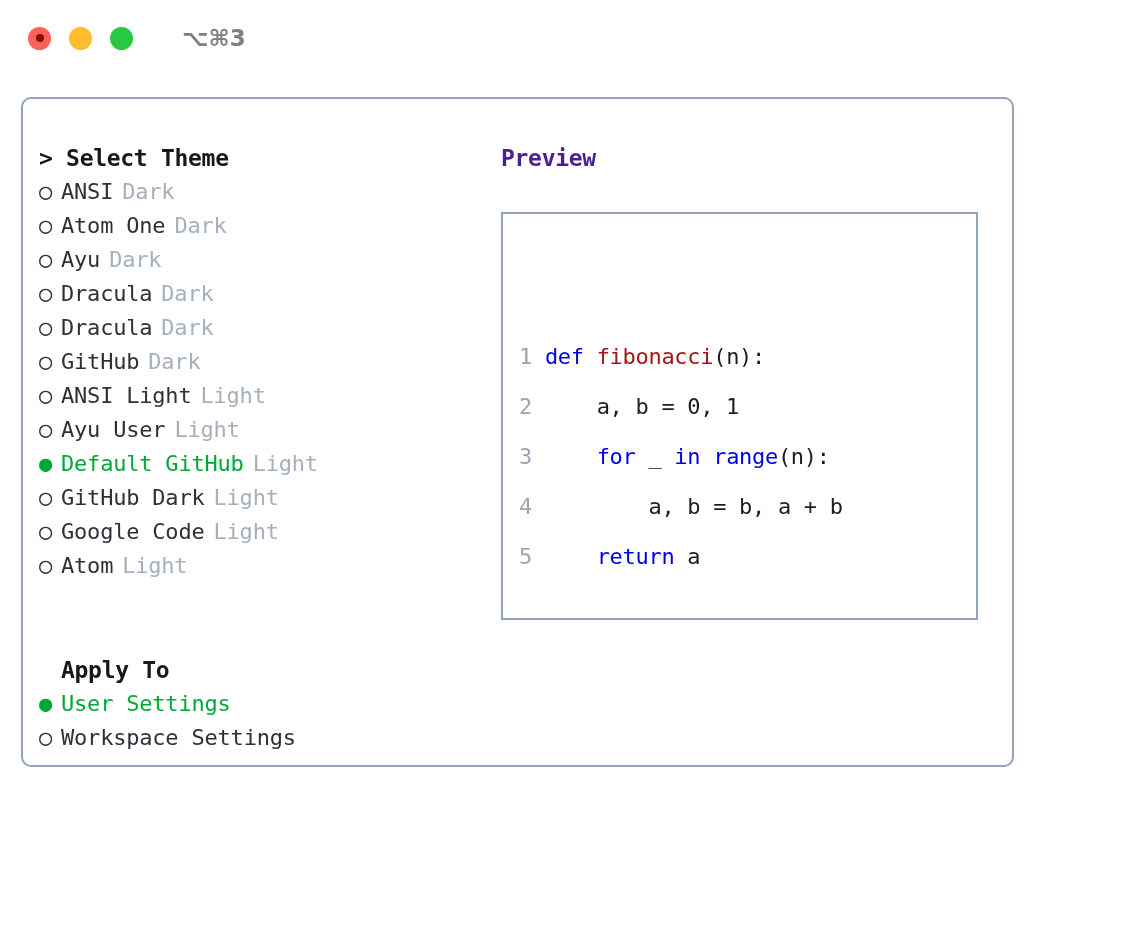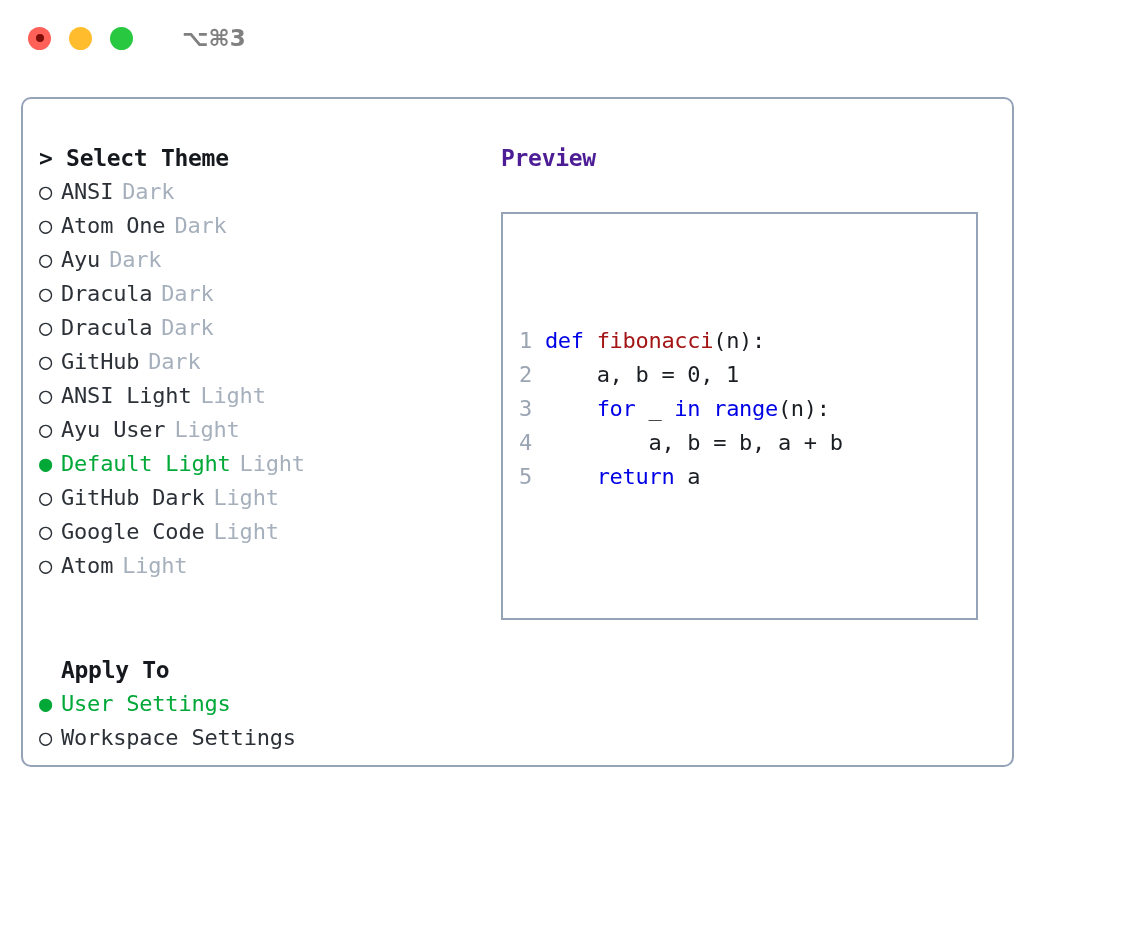--- a/index.html
+++ b/index.html
@@ -173,21 +173,21 @@
 
   .code-body {
     position: absolute;
     left: 16px;
     top: 42px;
     font-size: 22px;
     line-height: 34px;
     white-space: pre;
     letter-spacing: -0.3px;
   }
-  .code-line { white-space: pre; }
+  .code-line { white-space: pre; margin-top: 16px; }
   .lineno {
     color: #9aa4b2;
   }
   .kw   { color: #0000e6; }
   .fn   { color: #a41515; }
   .plain{ color: #1a1d22; }
 
   .diff-gap { height: 34px; }
   .diff-ctx { color: #6b7280; }
   .diff-del { color: #c21616; }
@@ -216,21 +216,21 @@
 
         <div id="theme-list">
             <div class="opt-row"><span class="bullet bullet-empty">○</span><span class="opt-label">ANSI</span><span class="opt-tag">Dark</span></div>
             <div class="opt-row"><span class="bullet bullet-empty">○</span><span class="opt-label">Atom One</span><span class="opt-tag">Dark</span></div>
             <div class="opt-row"><span class="bullet bullet-empty">○</span><span class="opt-label">Ayu</span><span class="opt-tag">Dark</span></div>
             <div class="opt-row"><span class="bullet bullet-empty">○</span><span class="opt-label">Dracula</span><span class="opt-tag">Dark</span></div>
             <div class="opt-row"><span class="bullet bullet-empty">○</span><span class="opt-label">Dracula</span><span class="opt-tag">Dark</span></div>
             <div class="opt-row"><span class="bullet bullet-empty">○</span><span class="opt-label">GitHub</span><span class="opt-tag">Dark</span></div>
             <div class="opt-row"><span class="bullet bullet-empty">○</span><span class="opt-label">ANSI Light</span><span class="opt-tag">Light</span></div>
             <div class="opt-row"><span class="bullet bullet-empty">○</span><span class="opt-label">Ayu User</span><span class="opt-tag">Light</span></div>
-            <div class="opt-row selected"><span class="bullet bullet-filled">●</span><span class="opt-label">Default Light</span><span class="opt-tag">Light</span></div>
+            <div class="opt-row selected"><span class="bullet bullet-filled">●</span><span class="opt-label">Default GitHub</span><span class="opt-tag">Light</span></div>
             <div class="opt-row"><span class="bullet bullet-empty">○</span><span class="opt-label">GitHub Dark</span><span class="opt-tag">Light</span></div>
             <div class="opt-row"><span class="bullet bullet-empty">○</span><span class="opt-label">Google Code</span><span class="opt-tag">Light</span></div>
             <div class="opt-row"><span class="bullet bullet-empty">○</span><span class="opt-label">Atom</span><span class="opt-tag">Light</span></div>
           </div>
 
         <div class="spacer-block"></div>
 
         <div class="section-head" style="padding-left:22px;margin-top:36px;">Apply To</div>
 
         <div id="apply-list">

